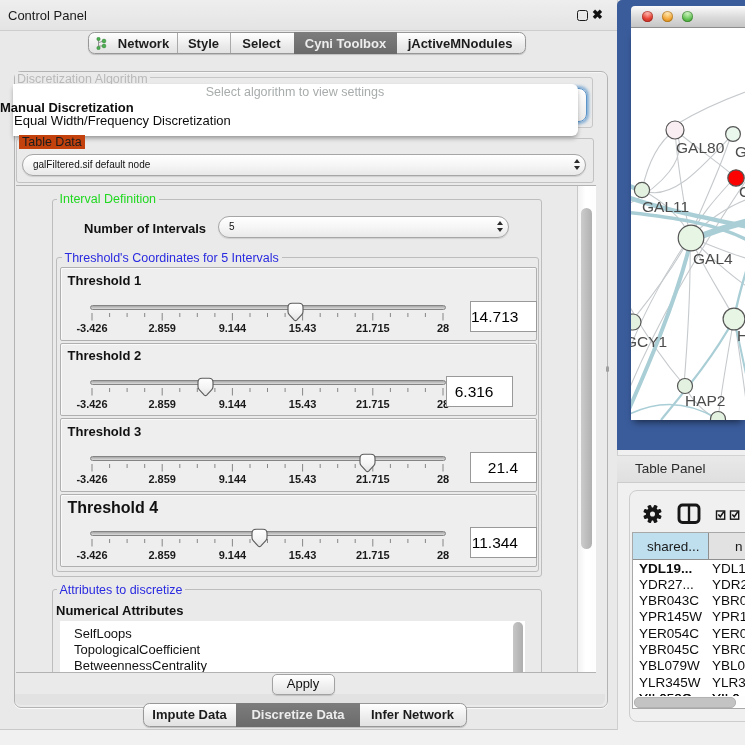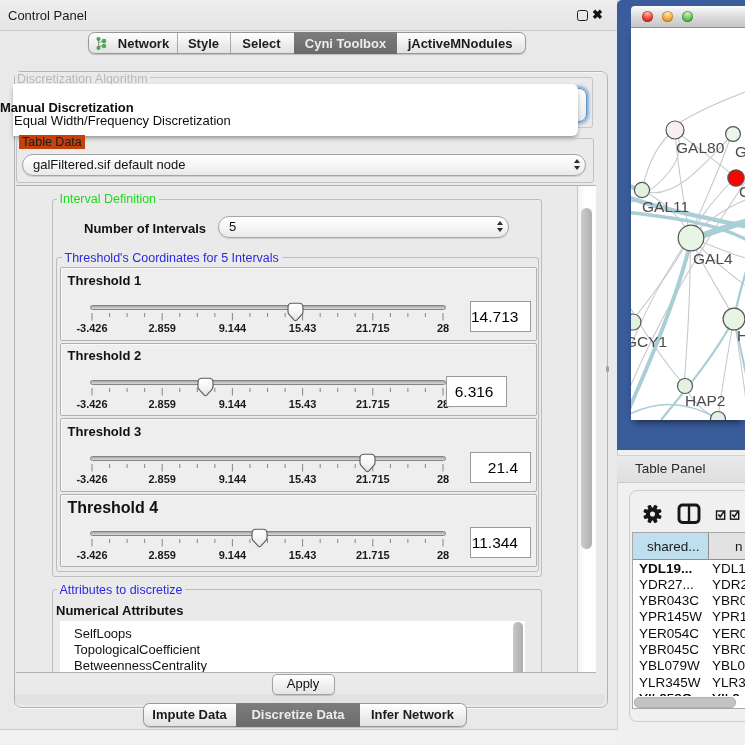--- a/index.html
+++ b/index.html
@@ -3,34 +3,34 @@
 <style>
   html,body{margin:0;padding:0;}
   body{width:745px;height:745px;overflow:hidden;background:#eff0ef;
        font-family:"Liberation Sans",sans-serif;-webkit-font-smoothing:antialiased;}
   #app{position:relative;width:622px;height:745px;}
   .abs{position:absolute;}
   .lbl{position:absolute;white-space:nowrap;}
   .combo{position:absolute;border:1px solid #a6a6a6;border-radius:11px;
          background:linear-gradient(#ffffff 0%,#f6f6f6 50%,#e9e9e9 100%);
          box-shadow:0 1px 1px rgba(0,0,0,0.12);}
-  .combo .ctext{position:absolute;left:10px;top:0;font-size:13px;color:#111;}
+  .combo .ctext{position:absolute;left:10px;top:0;font-size:10px;color:#111;}
   .spin{position:absolute;width:9px;}
   .spin .up{position:absolute;left:0;top:0;width:0;height:0;
             border-left:3px solid transparent;border-right:3px solid transparent;
             border-bottom:4px solid #2b2b2b;}
   .spin .dn{position:absolute;left:0;top:6.5px;width:0;height:0;
             border-left:3px solid transparent;border-right:3px solid transparent;
             border-top:4px solid #2b2b2b;}
   .group{position:absolute;border:1px solid #c0c0c0;border-radius:3px;}
   .gtitle{position:absolute;font-size:12.5px;background:#eaeaea;padding:0 3px;white-space:nowrap;}
   .tbox{position:absolute;border:1px solid #b0b0b0;background:#eeeeee;
         box-shadow:inset 1px 1px 0 #fafafa;border-radius:2px;}
   .vbox{position:absolute;width:47px;height:29px;background:#fff;border:1px solid #999;
-        font-size:15.5px;color:#000;text-align:right;line-height:29px;padding-right:12px;}
+        font-size:15.5px;color:#000;text-align:right;line-height:29px;padding-right:18px;}
   .track{position:absolute;height:3px;border:1px solid #848484;border-radius:3px;
          background:linear-gradient(#a6a6a6,#dcdcdc);}
   .tick-lb{position:absolute;font-size:11px;font-weight:700;color:#1a1a1a;transform:translateX(-50%);}
   .seg{position:absolute;height:20px;border:1px solid #979797;border-radius:6.5px;
        background:linear-gradient(#ffffff,#e9e9e9 70%,#e2e2e2);box-shadow:0 1px 1px rgba(0,0,0,0.18);}
   .segdark{position:absolute;background:linear-gradient(#7d7d7d,#6a6a6a);}
   .segtext{position:absolute;font-size:13px;font-weight:600;color:#1c1c1c;text-align:center;}
   .segdiv{position:absolute;width:1px;background:#a9a9a9;}
 </style></head>
 <body>
@@ -62,20 +62,21 @@
 
 <div class="abs" style="left:13.5px;top:70.5px;width:592px;height:635px;background:#eaeaea;border:1px solid #b3b3b3;border-radius:7px;box-shadow:inset 0 1px 0 #f6f6f6,0 1px 0 rgba(255,255,255,0.7);"></div>
 <div class="abs" style="left:15px;top:694px;width:590px;height:11px;background:#e2e2e2;border-radius:0 0 6px 6px;"></div>
 
 <div class="group" style="left:15.5px;top:76.5px;width:575.5px;height:49px;border-color:#c6c6c6;"></div>
 
 <div class="abs" style="left:22px;top:88px;width:563px;height:32px;border-radius:8px;border:1.5px solid #5b94c8;box-shadow:0 0 3px 1.5px rgba(86,148,205,0.7);background:linear-gradient(#fff,#e9e9e9);"></div>
 <div class="lbl" style="left:15px;top:71.5px;font-size:12.5px;color:#b9b9b9;background:#eaeaea;padding:0 2px;">Discretization Algorithm</div>
 
 <div class="abs" style="left:13px;top:84px;width:565px;height:51.5px;background:#ffffff;border-radius:0 6px 6px 0;box-shadow:0 3px 5px -1px rgba(0,0,0,0.4);"></div>
+<div class="lbl" style="left:295px;top:85px;font-size:12.5px;color:#a8acac;transform:translateX(-50%);">Select algorithm to view settings</div>
 <div class="lbl" style="left:0;top:100px;font-size:13px;font-weight:bold;color:#0c0c0c;">Manual Discretization</div>
 <div class="lbl" style="left:14px;top:113px;font-size:13px;color:#0c0c0c;">Equal Width/Frequency Discretization</div>
 
 <div class="group" style="left:15.5px;top:138px;width:576px;height:43px;border-color:#c2c2c2;"></div>
 <div class="gtitle" style="left:19px;top:135px;color:#1c1c1c;background:#c2410c;">Table Data</div>
 <div class="combo" style="left:22px;top:153.5px;width:561.5px;height:20.5px;">
   <div class="ctext" style="line-height:20.5px;">galFiltered.sif default node</div>
   <div class="spin" style="left:550.5px;top:4.5px;">
         <div class="up"></div>
         <div class="dn"></div>

